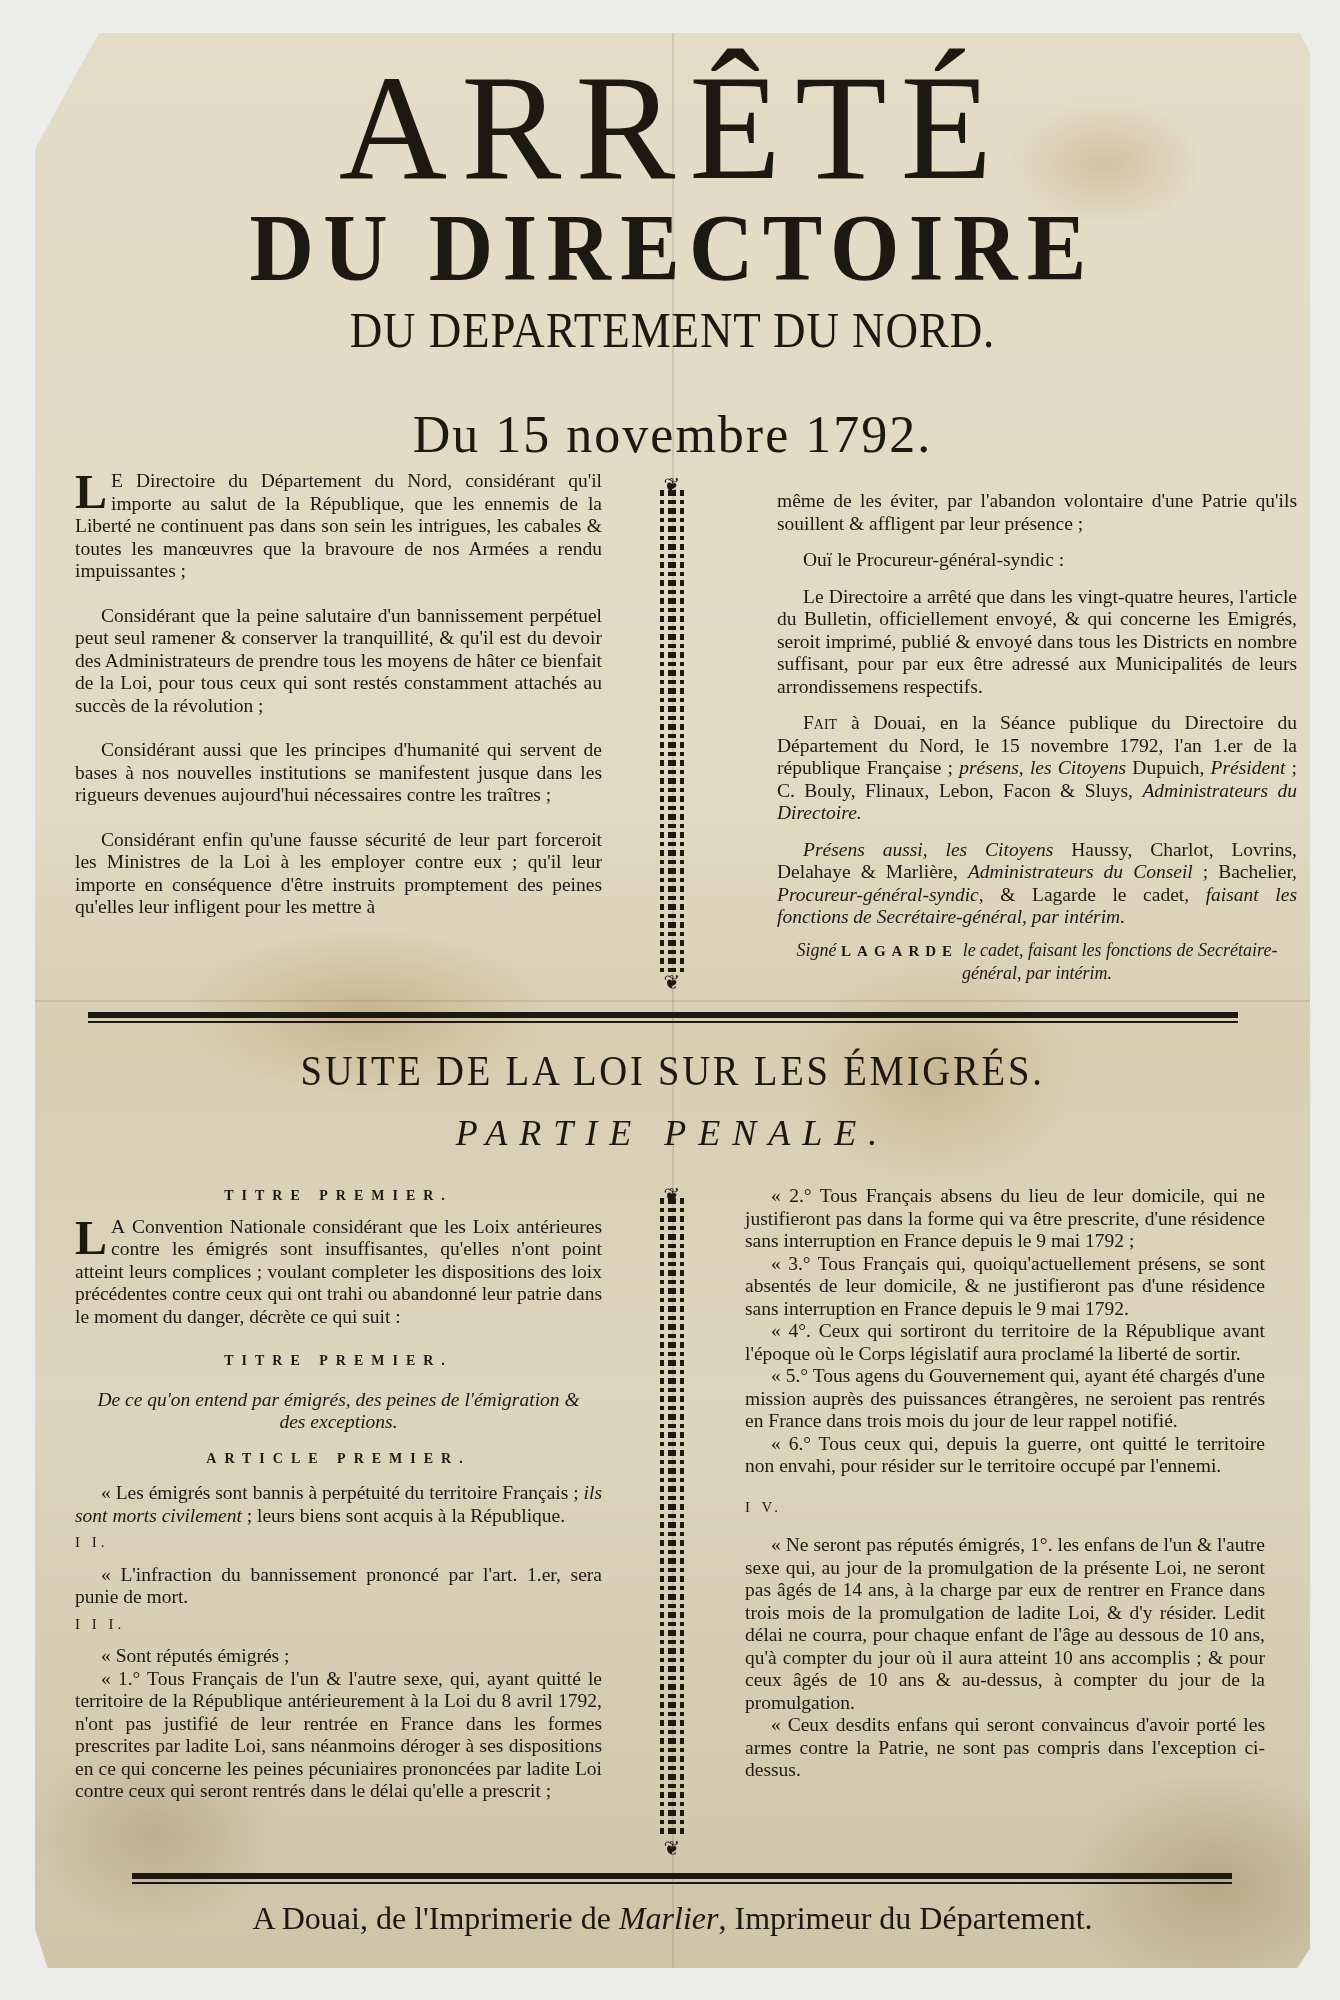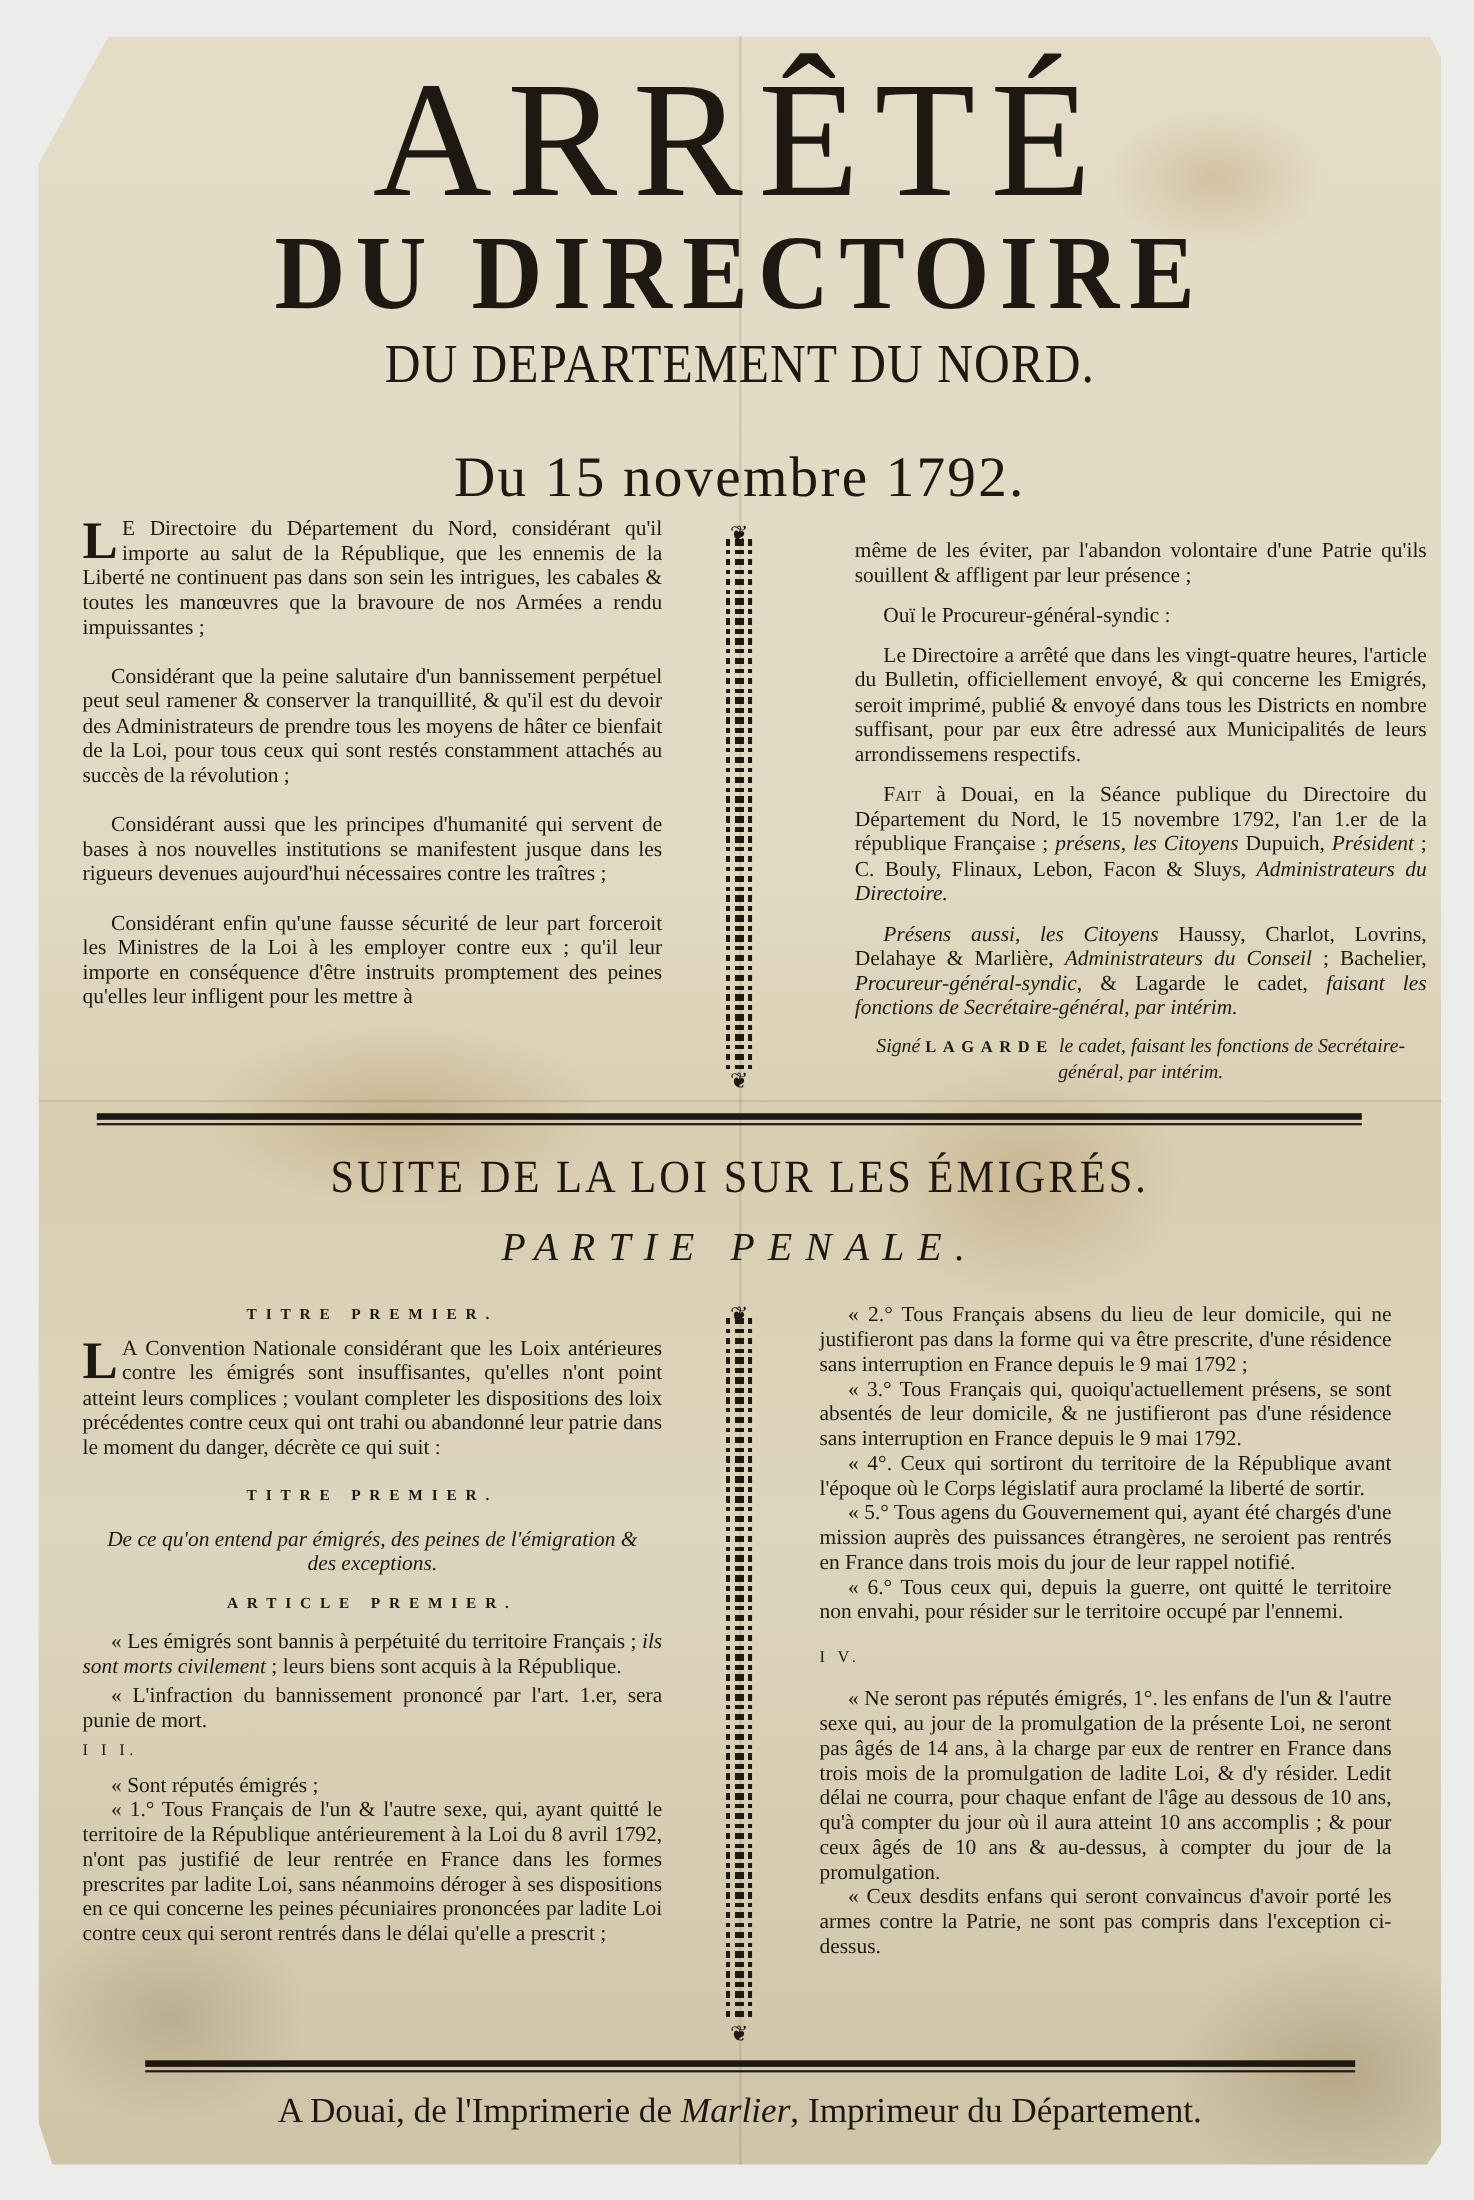--- a/index.html
+++ b/index.html
@@ -119,20 +119,21 @@
   <p class="spaced" style="margin-bottom:8px">TITRE PREMIER.</p>
   <p class="noind" style="margin-bottom:22px">
     <span class="dropcap">L</span><span class="sc">A</span><span> Convention Nationale considérant que les Loix antérieures contre les émigrés sont insuffisantes, qu'elles n'ont point atteint leurs complices ; voulant completer les dispositions des loix précédentes contre ceux qui ont trahi ou abandonné leur patrie dans le moment du danger, décrète ce qui suit :</span>
   </p>
   <p class="spaced" style="margin-bottom:16px">TITRE PREMIER.</p>
   <p class="it" style="text-align:center;text-indent:0;margin-bottom:14px;padding:0 10px">De ce qu'on entend par émigrés, des peines de l'émigration &amp; des exceptions.</p>
   <p class="spaced" style="margin-bottom:12px">ARTICLE PREMIER.</p>
   <p style="margin-bottom:4px">
     <span>« Les émigrés sont bannis à perpétuité du territoire Français ; </span><span class="it">ils sont morts civilement</span><span> ; leurs biens sont acquis à la République.</span>
   </p>
+  <p class="artnum">I I.</p>
   <p style="margin-bottom:4px">« L'infraction du bannissement prononcé par l'art. 1.er, sera punie de mort.</p>
   <p class="artnum">I I I.</p>
   <p style="margin-bottom:0">« Sont réputés émigrés ;</p>
   <p class="tight">« 1.° Tous Français de l'un &amp; l'autre sexe, qui, ayant quitté le territoire de la République antérieurement à la Loi du 8 avril 1792, n'ont pas justifié de leur rentrée en France dans les formes prescrites par ladite Loi, sans néanmoins déroger à ses dispositions en ce qui concerne les peines pécuniaires prononcées par ladite Loi contre ceux qui seront rentrés dans le délai qu'elle a prescrit ;</p>
 </div>
 
 <div class="fleuron" style="top:1185px">❦</div>
 <div class="divider divider-bot"></div>
 <div class="fleuron" style="top:1838px">❦</div>
 

